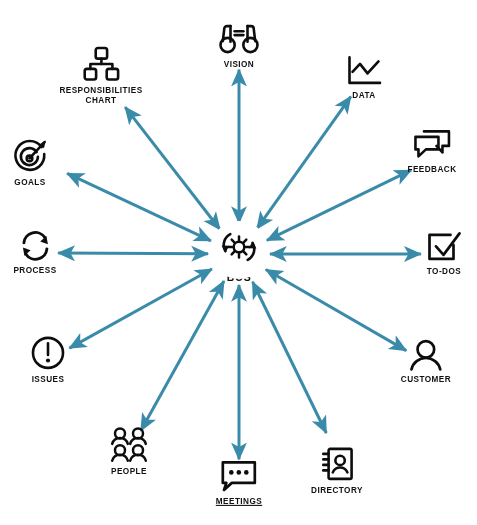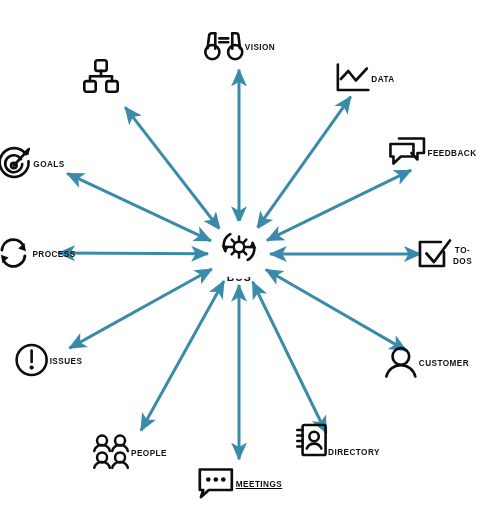--- a/index.html
+++ b/index.html
@@ -24,21 +24,21 @@
     position: absolute;
     top: 0;
     left: 0;
     width: 477px;
     height: 525px;
     overflow: visible;
   }
   .node {
     position: absolute;
     display: flex;
-    flex-direction: row;
+    flex-direction: column;
     align-items: center;
     justify-content: flex-start;
     transform: translate(-50%, -50%);
     text-align: center;
   }
   .node-icon {
     display: block;
     line-height: 0;
   }
   .node-label {
@@ -156,21 +156,21 @@
       </div>
       <div class="node" style="left: 426px; top: 362px;">
         <span class="node-icon"><svg width="36" height="32" viewBox="0 0 36 32" xmlns="http://www.w3.org/2000/svg">
     <g fill="none" stroke="#0d0d0d" stroke-width="2.7" stroke-linecap="round" stroke-linejoin="round">
       <circle cx="18" cy="10.5" r="8.3"></circle>
       <path d="M3.6 30.5 A14.8 14.8 0 0 1 32.4 30.5"></path>
     </g>
           </svg></span>
         <span class="node-label">CUSTOMER</span>
       </div>
-      <div class="node" style="left: 337px; top: 440px; align-items: flex-end;">
+      <div class="node" style="left: 337px; top: 471px;">
         <span class="node-icon"><svg width="34" height="36" viewBox="0 0 34 36" xmlns="http://www.w3.org/2000/svg">
     <g fill="none" stroke="#0d0d0d" stroke-width="2.6" stroke-linecap="round" stroke-linejoin="round">
       <rect x="8.5" y="3" width="23" height="30" rx="1.6"></rect>
       <path d="M8.5 8 H3.2"></path>
               <path d="M8.5 13.5 H3.2"></path>
       <path d="M8.5 19 H3.2"></path>
               <path d="M8.5 24.5 H3.2"></path>
       <circle cx="20" cy="14.5" r="4.7"></circle>
       <path d="M12.7 26.5 A7.9 7.9 0 0 1 27.3 26.5"></path>
     </g>
@@ -241,20 +241,22 @@
       <div class="node" style="left: 101px; top: 76px;">
         <span class="node-icon"><svg width="38" height="36" viewBox="0 0 38 36" xmlns="http://www.w3.org/2000/svg">
     <g fill="none" stroke="#0d0d0d" stroke-width="2.6" stroke-linejoin="round" stroke-linecap="round">
       <rect x="13.3" y="2.3" width="11.4" height="10.6" rx="2.2"></rect>
       <rect x="2.3" y="23.1" width="11.4" height="10.6" rx="2.2"></rect>
       <rect x="24.3" y="23.1" width="11.4" height="10.6" rx="2.2"></rect>
       <path d="M19 12.9 V18.2"></path>
       <path d="M8 23.1 V18.2 H30 V23.1"></path>
     </g>
           </svg></span>
+        <span class="node-label">RESPONSIBILITIES
+CHART</span>
       </div>
     </div>
 
   <div class="hub" id="hub-node" style="left: 239px; top: 254px;">
     <div class="hub-halo"></div>
     <span class="hub-icon" style="position:relative;z-index:2;">
       <svg width="48" height="44" viewBox="0 0 48 44" xmlns="http://www.w3.org/2000/svg">
         <g fill="none" stroke="#0d0d0d" stroke-width="2.6" stroke-linecap="round" stroke-linejoin="round">
           <path d="M10.4 26.2 A12.2 12.2 0 0 1 15.3 9.2"></path>
           <path d="M37.6 17.8 A12.2 12.2 0 0 1 32.7 34.8"></path>

